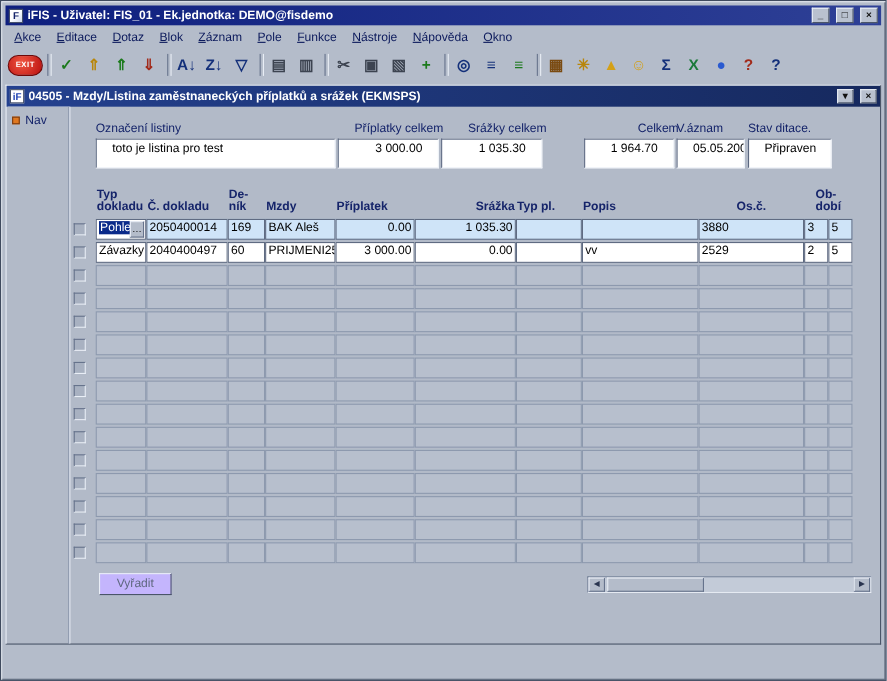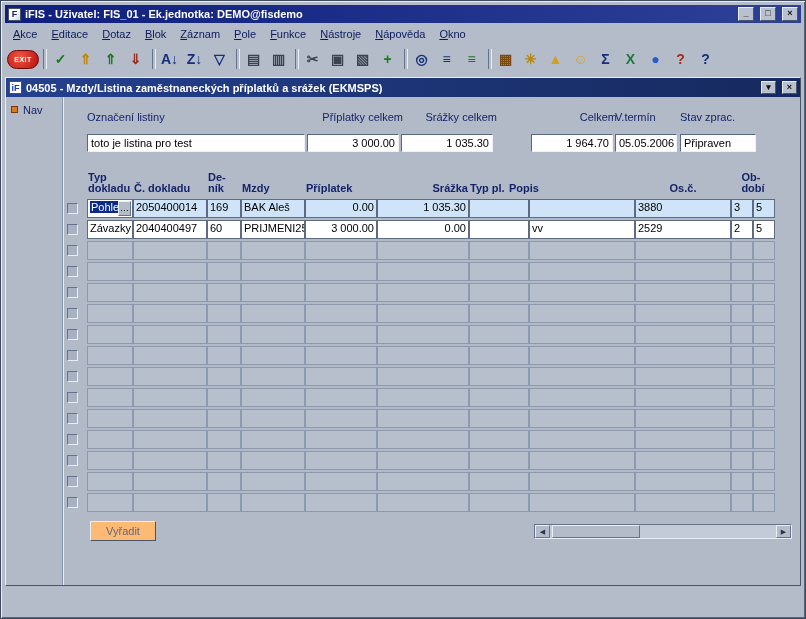--- a/index.html
+++ b/index.html
@@ -47,38 +47,38 @@
   .mdi-body{position:absolute;top:19px;left:0;right:0;bottom:0}
 
   
   .nav{position:absolute;left:0;top:0;bottom:0;width:57px;border-right:1px solid #8a96ac;box-shadow:1px 0 0 #e9eef6}
   .nav-dot{position:absolute;left:5px;top:9px;width:7px;height:7px;background:#e07820;border:1px solid #7a3a10}
   .nav-label{position:absolute;left:17px;top:7px;color:#15246a}
 
   
   .canvas{position:absolute;left:58px;top:0;right:0;bottom:0}
   .flabel{position:absolute;top:14px;font-weight:normal;color:#15246a;white-space:nowrap;overflow:hidden}
-  .ffield{position:absolute;top:37px;height:18px;background:#fff;padding:2px 3px;overflow:hidden;white-space:nowrap;
+  .ffield{position:absolute;top:29px;height:27px;background:#fff;padding:2px 14px;overflow:hidden;white-space:nowrap;
           border:1px solid;border-color:#5a6780 #eef2f8 #eef2f8 #5a6780}
 
   .th{position:absolute;top:66px;height:34px;display:flex;align-items:flex-end;white-space:pre-line;
       font-weight:bold;color:#15246a;line-height:1.05;padding:0 1px 2px 1px;overflow:hidden}
   .trow{position:absolute;left:0;right:0;height:20px}
   .rowcheck{position:absolute;left:3px;top:4px;width:11px;height:11px;background:#a8b1c1;
             border:1px solid;border-color:#66738c #e9eef6 #e9eef6 #66738c}
   .cell{position:absolute;top:0;height:19px;background:#fff;border:1px solid #5f6b82;
         padding:1px 2px;overflow:hidden;white-space:nowrap}
   .cell.cur{background:#cfe4f8}
   .cell.active{background:#fff}
   .cell.empty{background:#b7bfcd;border:1px solid #8d99ae}
   .selval{background:#0a2a8a;color:#fff;padding:0 1px}
   .lov{position:absolute;right:1px;top:1px;bottom:1px;width:13px;background:#b4bcca;
        border:1px solid;border-color:#e9eef6 #66738c #66738c #e9eef6;font-size:9px;line-height:13px;text-align:center}
 
-  .vyradit-btn{position:absolute;left:26px;top:424px;width:66px;height:20px;background:#fdba74;color:#5f6880;
+  .vyradit-btn{position:absolute;left:26px;top:424px;width:66px;height:20px;background:#c4b5fd;color:#5f6880;
                border:1px solid;border-color:#e9eef6 #4a5568 #4a5568 #e9eef6;text-align:center;line-height:18px}
 
   .hscroll{position:absolute;left:470px;top:427px;width:258px;height:15px;display:flex;background:#c3cbd8;
            border:1px solid;border-color:#66738c #e9eef6 #e9eef6 #66738c}
   .sb-btn{width:15px;height:13px;background:#b4bcca;border:1px solid;border-color:#e9eef6 #66738c #66738c #e9eef6;
           font-size:7px;line-height:12px;text-align:center;color:#2a3550}
   .sb-track{flex:1;position:relative;background:#c3cbd8}
   .sb-thumb{position:absolute;left:2px;top:0;width:88px;height:13px;background:#b4bcca;
             border:1px solid;border-color:#e9eef6 #66738c #66738c #e9eef6}
 
@@ -160,42 +160,42 @@
       <div class="nav">
         <span class="nav-dot"></span>
         <span class="nav-label">Nav</span>
       </div>
       <div class="canvas">
         <div id="form-labels">
             <div class="flabel" style="left: 23px; width: 222px; text-align: left;">Označení listiny</div>
             <div class="flabel" style="left: 243px; width: 96px; text-align: right;">Příplatky celkem</div>
             <div class="flabel" style="left: 337px; width: 96px; text-align: right;">Srážky celkem</div>
             <div class="flabel" style="left: 467px; width: 86px; text-align: right;">Celkem</div>
-            <div class="flabel" style="left: 551px; width: 66px; text-align: left;">V.termín</div>
-            <div class="flabel" style="left: 616px; width: 80px; text-align: left;">Stav zprac.</div>
+            <div class="flabel" style="left: 551px; width: 66px; text-align: left;">V.áznam</div>
+            <div class="flabel" style="left: 616px; width: 80px; text-align: left;">Stav ditace.</div>
           </div>
         <div id="form-fields">
             <div class="ffield" style="left: 23px; width: 218px; text-align: left;">toto je listina pro test</div>
             <div class="ffield" style="left: 243px; width: 92px; text-align: right;">3 000.00</div>
             <div class="ffield" style="left: 337px; width: 92px; text-align: right;">1 035.30</div>
             <div class="ffield" style="left: 467px; width: 82px; text-align: right;">1 964.70</div>
             <div class="ffield" style="left: 551px; width: 62px; text-align: center;">05.05.2006</div>
             <div class="ffield" style="left: 616px; width: 76px; text-align: left;">Připraven</div>
           </div>
         <div id="table-header">
             <div class="th" style="left: 23px; width: 46px; justify-content: flex-start;">Typ
 dokladu</div>
             <div class="th" style="left: 69px; width: 74px; justify-content: flex-start;">Č. dokladu</div>
             <div class="th" style="left: 143px; width: 34px; justify-content: flex-start;">De-
 ník</div>
             <div class="th" style="left: 177px; width: 64px; justify-content: flex-start;">Mzdy</div>
             <div class="th" style="left: 241px; width: 72px; justify-content: flex-start;">Příplatek</div>
             <div class="th" style="left: 313px; width: 92px; justify-content: flex-end;">Srážka</div>
             <div class="th" style="left: 405px; width: 60px; justify-content: flex-start;">Typ pl.</div>
-            <div class="th" style="left: 444px; width: 106px; justify-content: flex-start;">Popis</div>
+            <div class="th" style="left: 465px; width: 106px; justify-content: flex-start;">Popis</div>
             <div class="th" style="left: 571px; width: 96px; justify-content: center;">Os.č.</div>
             <div class="th" style="left: 667px; width: 44px; justify-content: center;">Ob-
 dobí</div>
           </div>
         <div id="table-body">
             <div class="trow" style="top: 102px;">
               <div class="rowcheck"></div>
               <div class="cell active" style="left: 23px; width: 46px; text-align: left;"><span class="selval">Pohle</span><div class="lov">…</div></div>
               <div class="cell cur" style="left: 69px; width: 74px; text-align: left;">2050400014</div>
               <div class="cell cur" style="left: 143px; width: 34px; text-align: left;">169</div>

